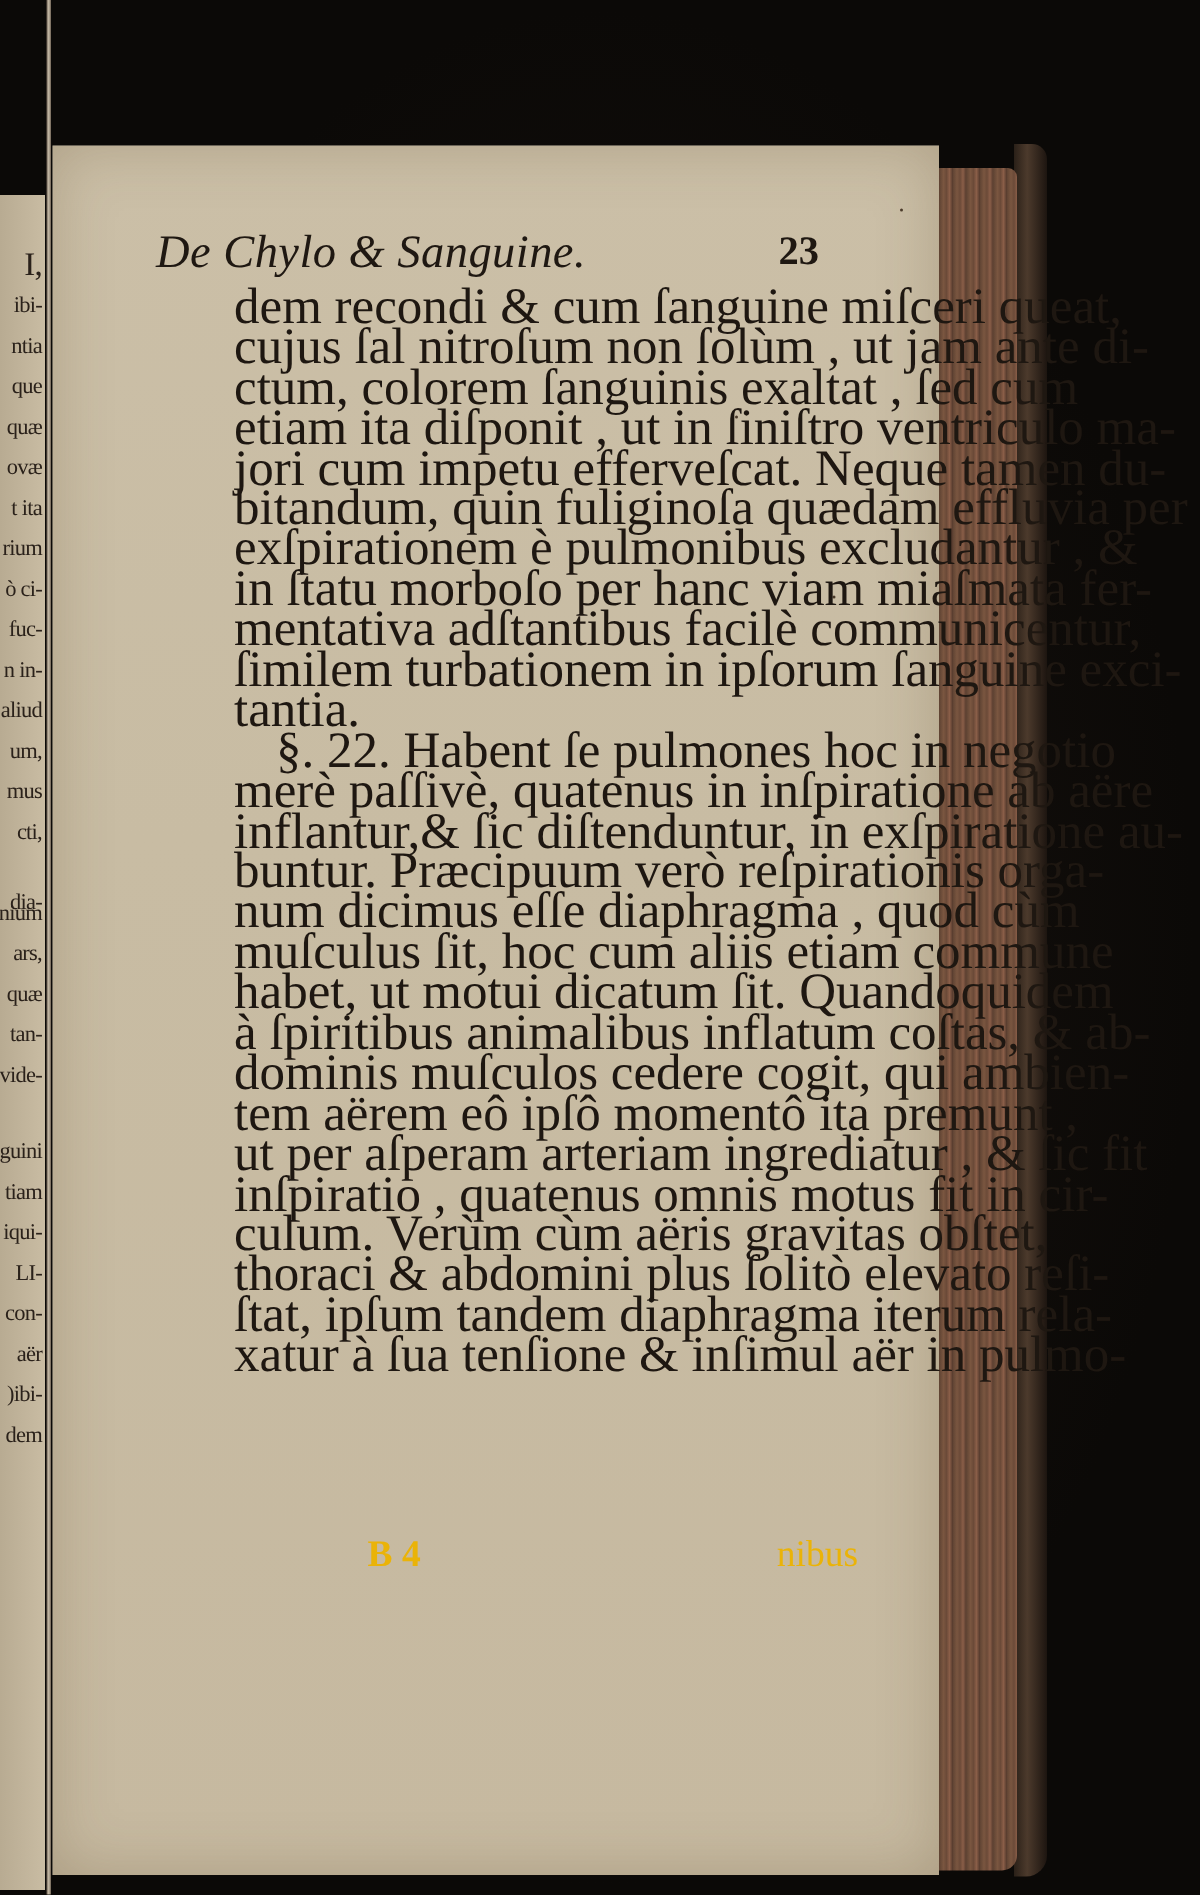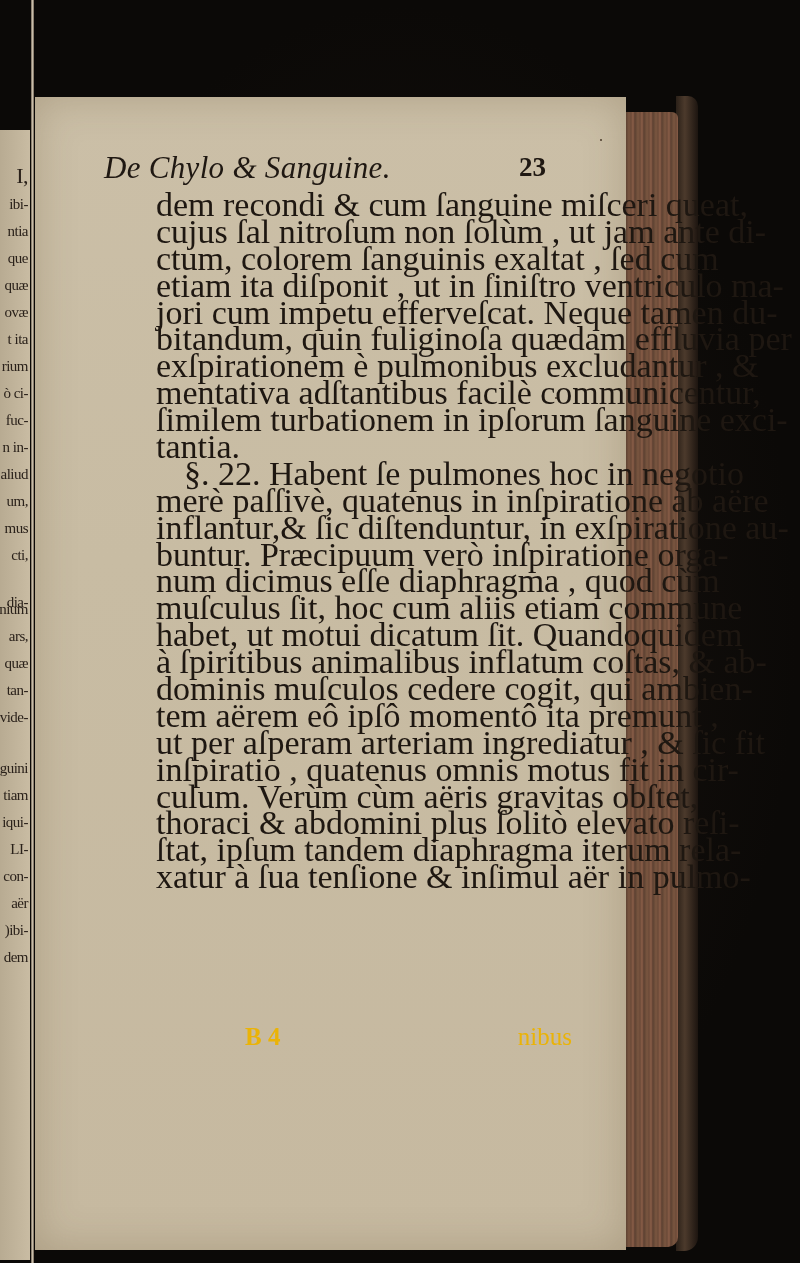--- a/index.html
+++ b/index.html
@@ -123,27 +123,28 @@
 </div>
 
 <div class="body-text">
   <div class="line">dem recondi &amp; cum ſanguine miſceri queat,</div>
   <div class="line">cujus ſal nitroſum non ſolùm , ut jam ante di-</div>
   <div class="line">ctum, colorem ſanguinis exaltat , ſed cum</div>
   <div class="line">etiam ita diſponit , ut in ſiniſtro ventriculo ma-</div>
   <div class="line">jori cum impetu effervеſcat. Neque tamen du-</div>
   <div class="line">bitandum, quin fuliginoſa quædam effluvia per</div>
   <div class="line">exſpirationem è pulmonibus excludantur , &amp;</div>
+  <div class="line">in ſtatu morboſo per hanc viam miaſmata fer-</div>
   <div class="line">mentativa adſtantibus facilè communicentur,</div>
   <div class="line">ſimilem turbationem in ipſorum ſanguine exci-</div>
   <div class="line left">tantia.</div>
   <div class="line indent">§. 22. Habent ſe pulmones hoc in negotio</div>
   <div class="line">merè paſſivè, quatenus in inſpiratione ab aëre</div>
   <div class="line">inflantur,&amp; ſic diſtenduntur, in exſpiratione au-</div>
-  <div class="line">buntur. Præcipuum verò inſpiratione orga-</div>
+  <div class="line">buntur. Præcipuum verò reſpirationis orga-</div>
   <div class="line">num dicimus eſſe diaphragma , quod cùm</div>
   <div class="line">muſculus ſit, hoc cum aliis etiam commune</div>
   <div class="line">habet, ut motui dicatum ſit. Quandoquidem</div>
   <div class="line">à ſpiritibus animalibus inflatum coſtas, &amp; ab-</div>
   <div class="line">dominis muſculos cedere cogit, qui ambien-</div>
   <div class="line">tem aërem eô ipſô momentô ita premunt ,</div>
   <div class="line">ut per aſperam arteriam ingrediatur , &amp; ſic fit</div>
   <div class="line">inſpiratio , quatenus omnis motus fit in cir-</div>
   <div class="line">culum. Verùm cùm aëris gravitas obſtet,</div>
   <div class="line">thoraci &amp; abdomini plus ſolitò elevato reſi-</div>

